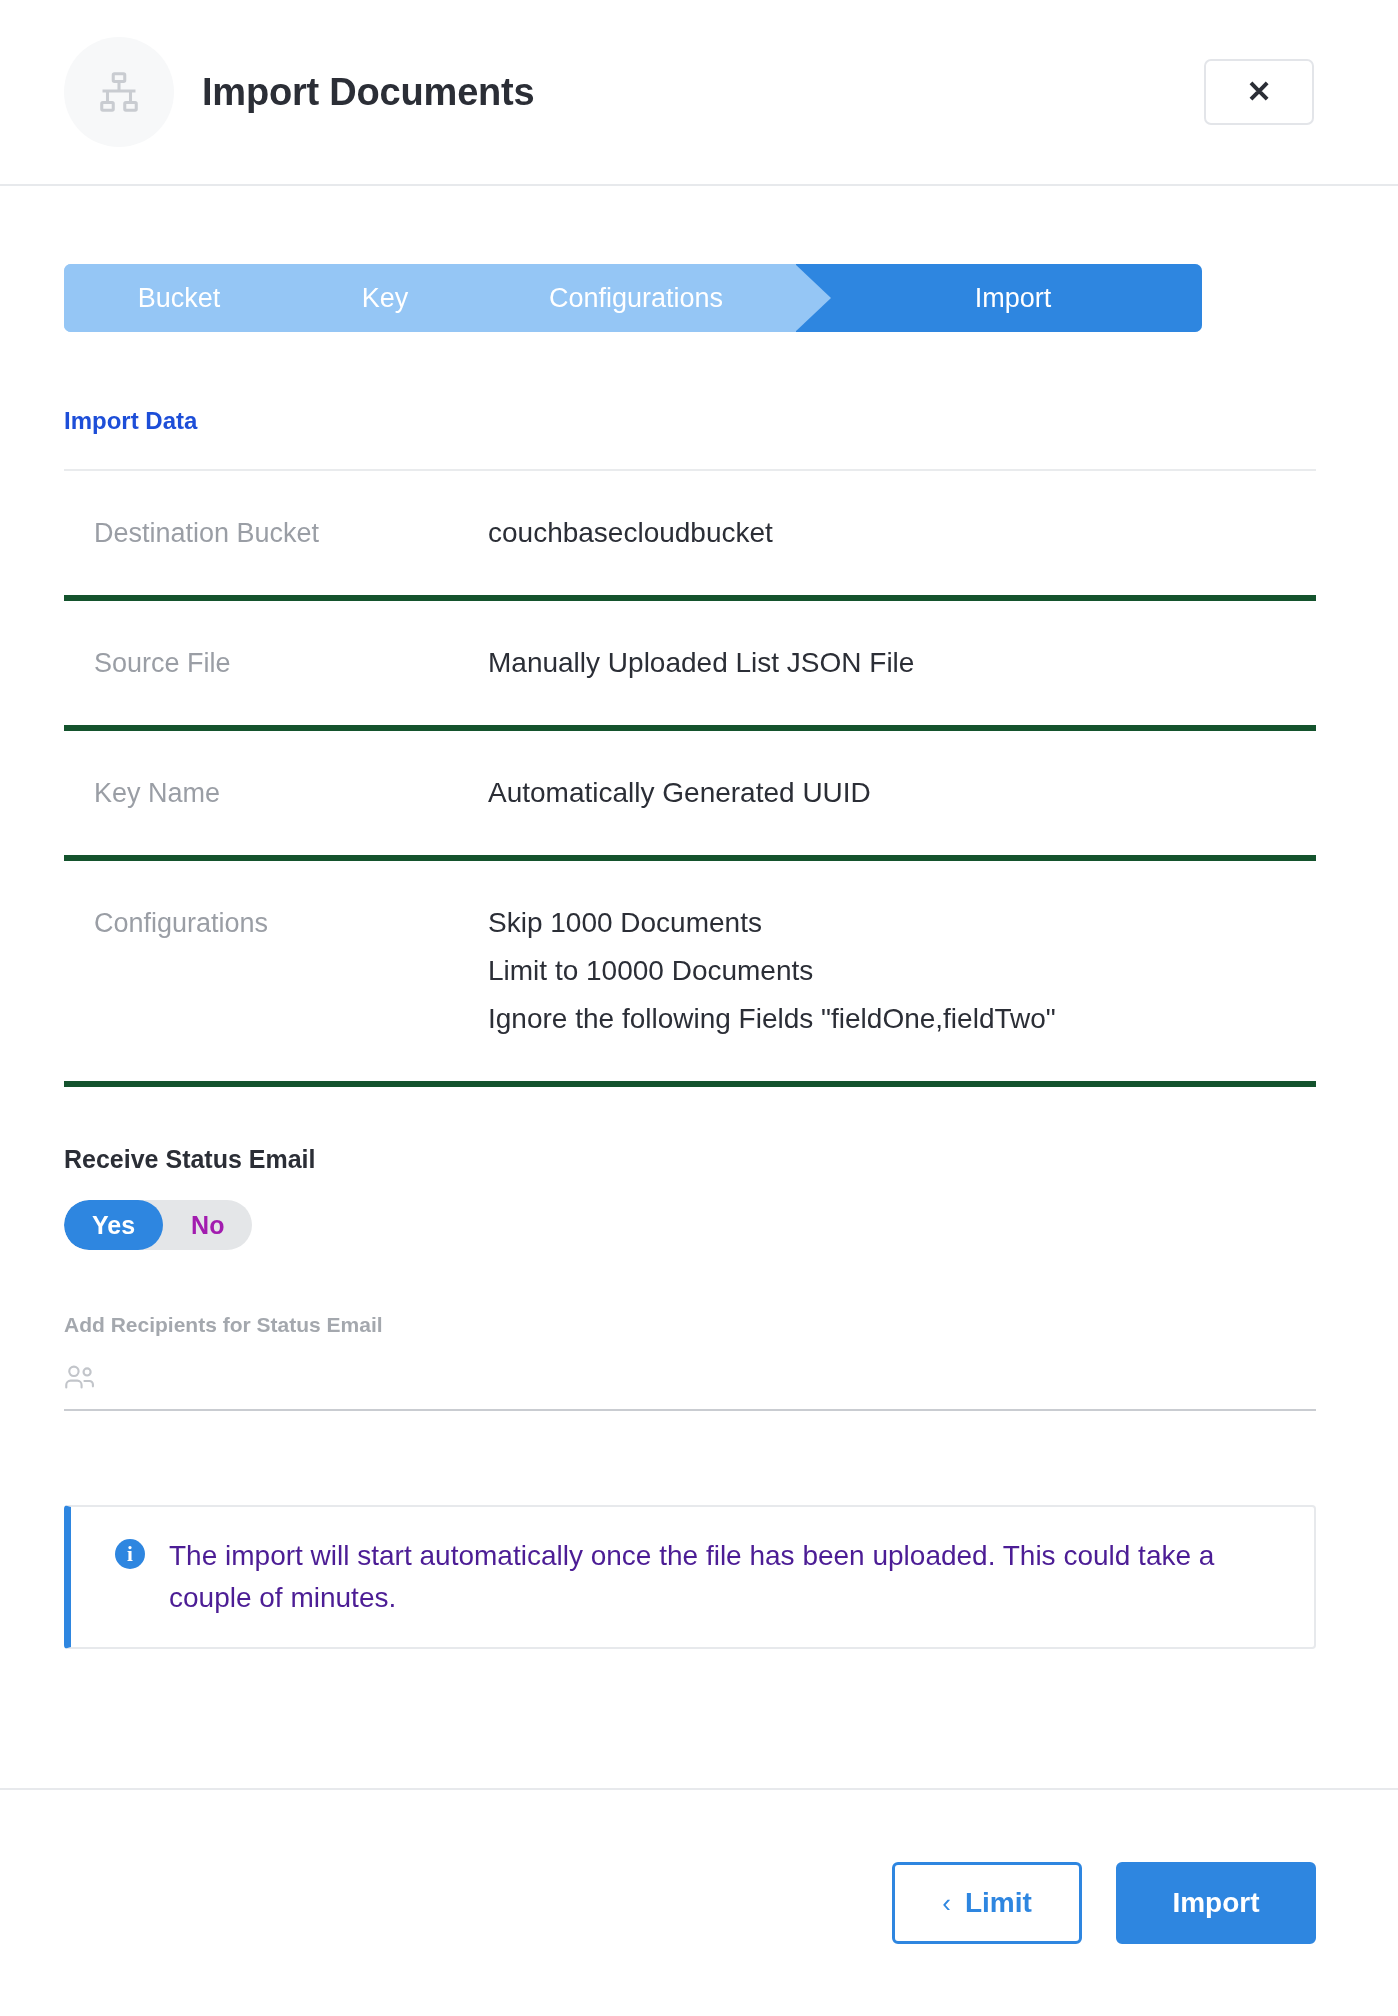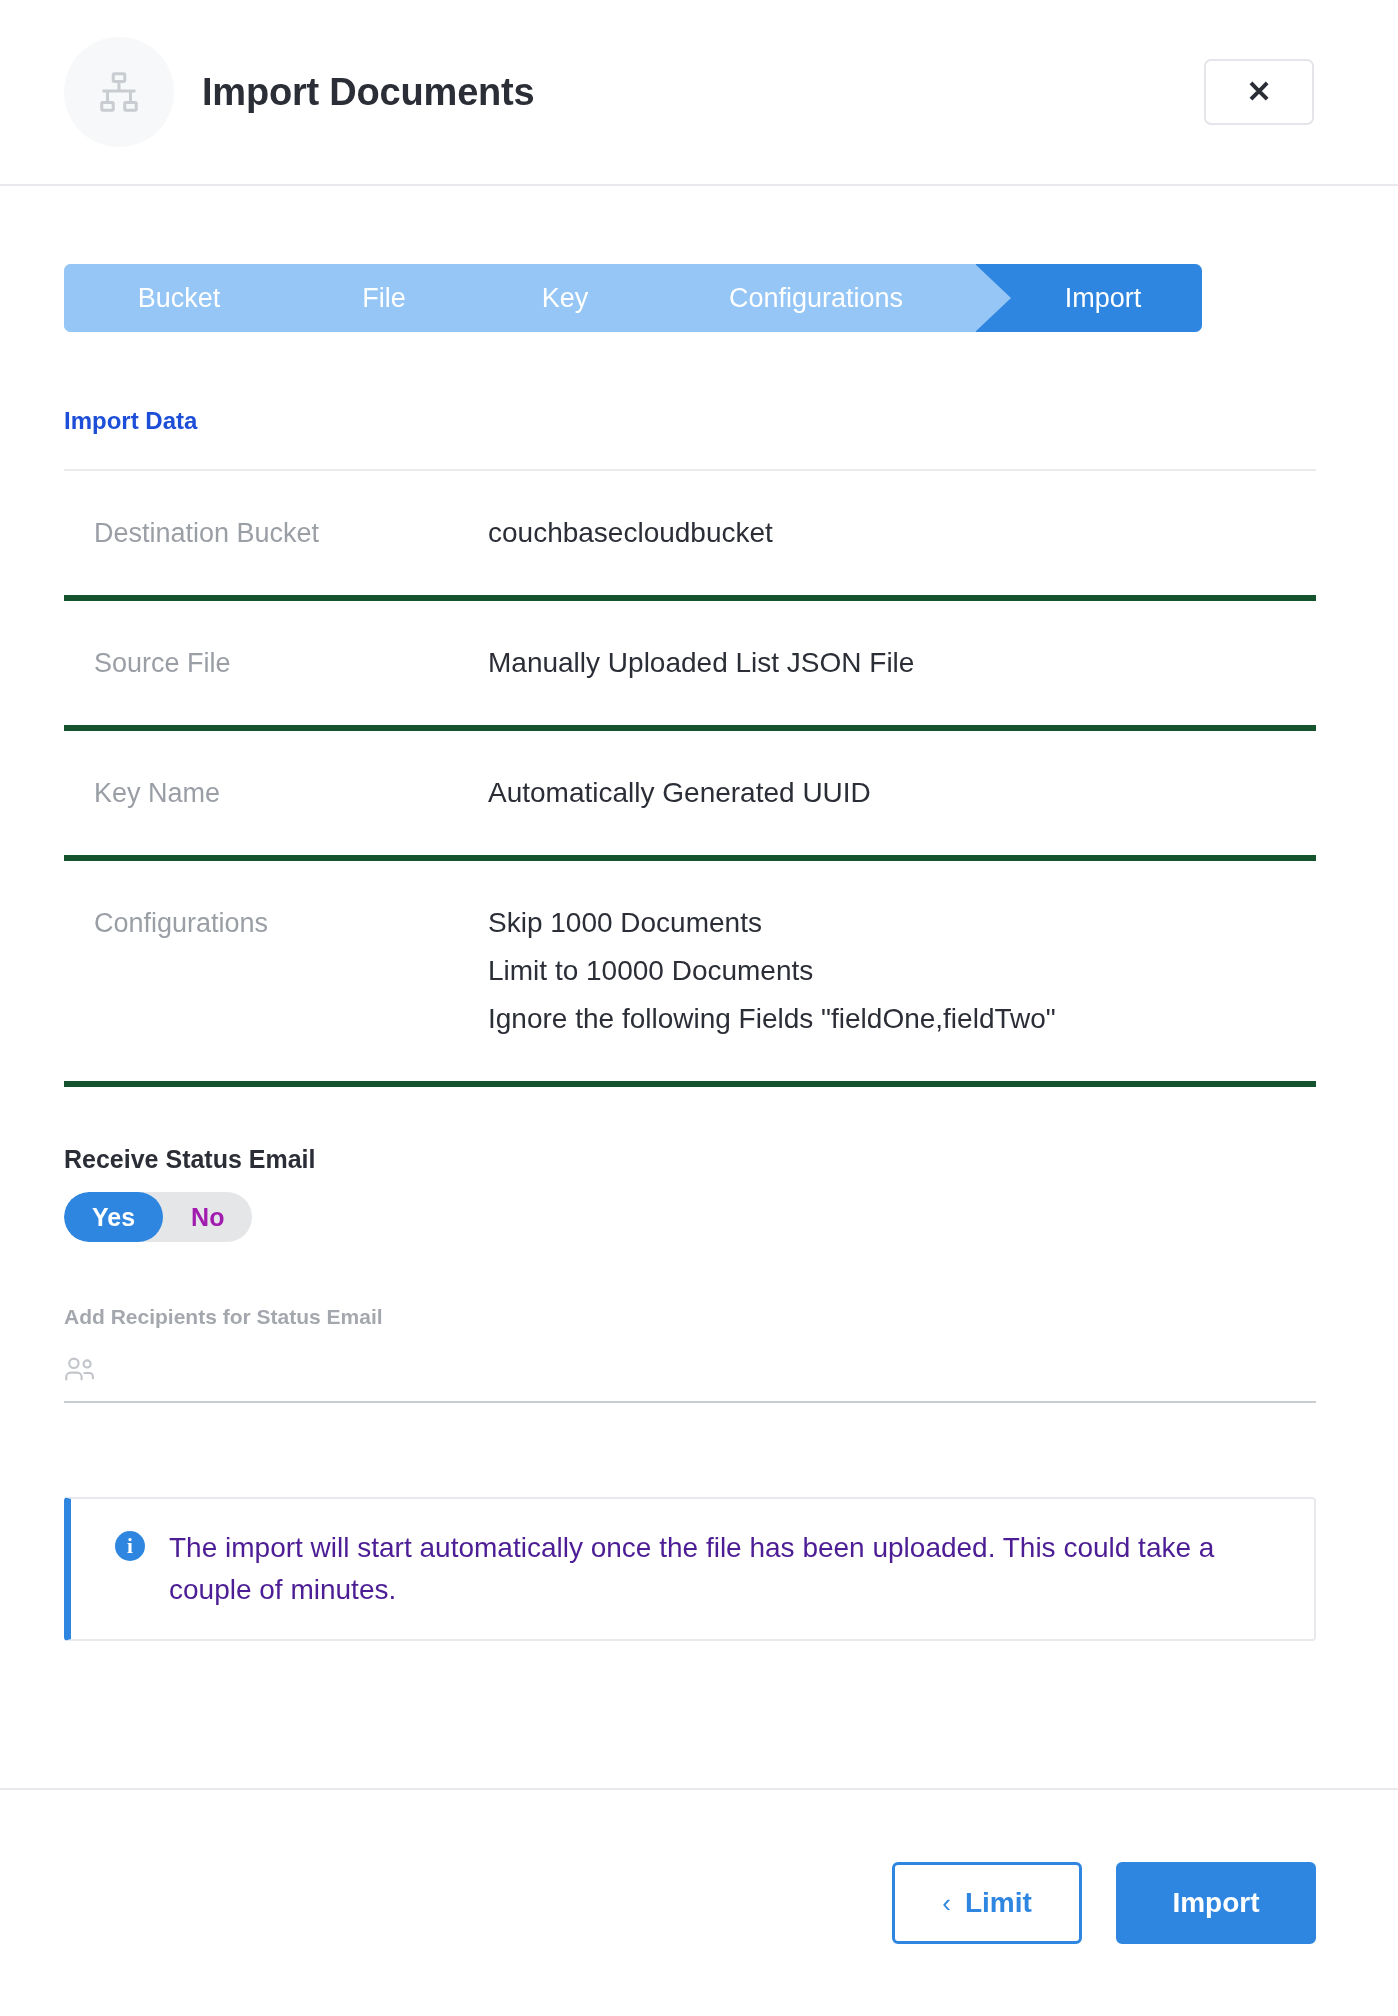--- a/index.html
+++ b/index.html
@@ -160,21 +160,21 @@
   .detail-value .line { display: block; }
 
   
   .field-label {
     margin-top: 58px;
     font-size: 25px;
     font-weight: bold;
     color: #2b2e36;
   }
   .toggle {
-    margin-top: 18px;
+    margin-top: 26px;
     display: inline-flex;
     height: 50px;
     border-radius: 25px;
     background: #e4e6e8;
     overflow: hidden;
     cursor: pointer;
   }
   .toggle-opt {
     display: flex;
     align-items: center;
@@ -316,23 +316,20 @@
     </div>
   </div>
 
   <div class="body">
 
     
     <div class="stepper">
       <div class="step s0">
           <span>Bucket</span>
         </div>
-      <div class="step s1">
-          <span>File</span>
-        </div>
       <div class="step s2">
           <span>Key</span>
         </div>
       <div class="step s3">
           <span>Configurations</span>
         </div>
       <div class="step active">
           <span>Import</span>
         </div>
     </div>

